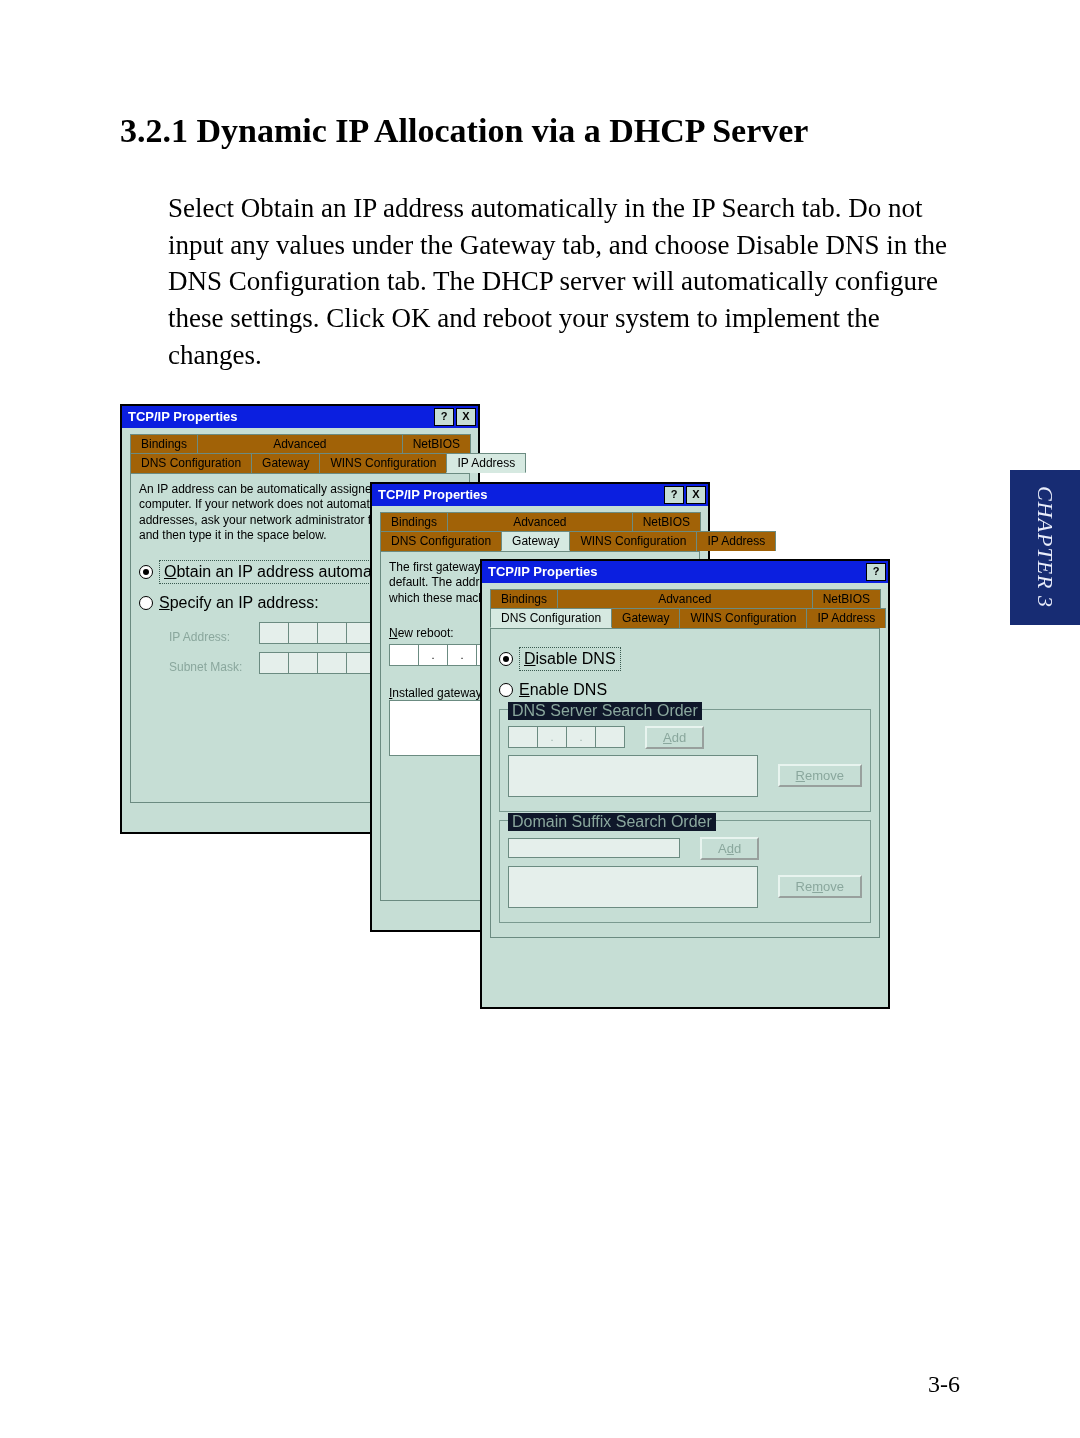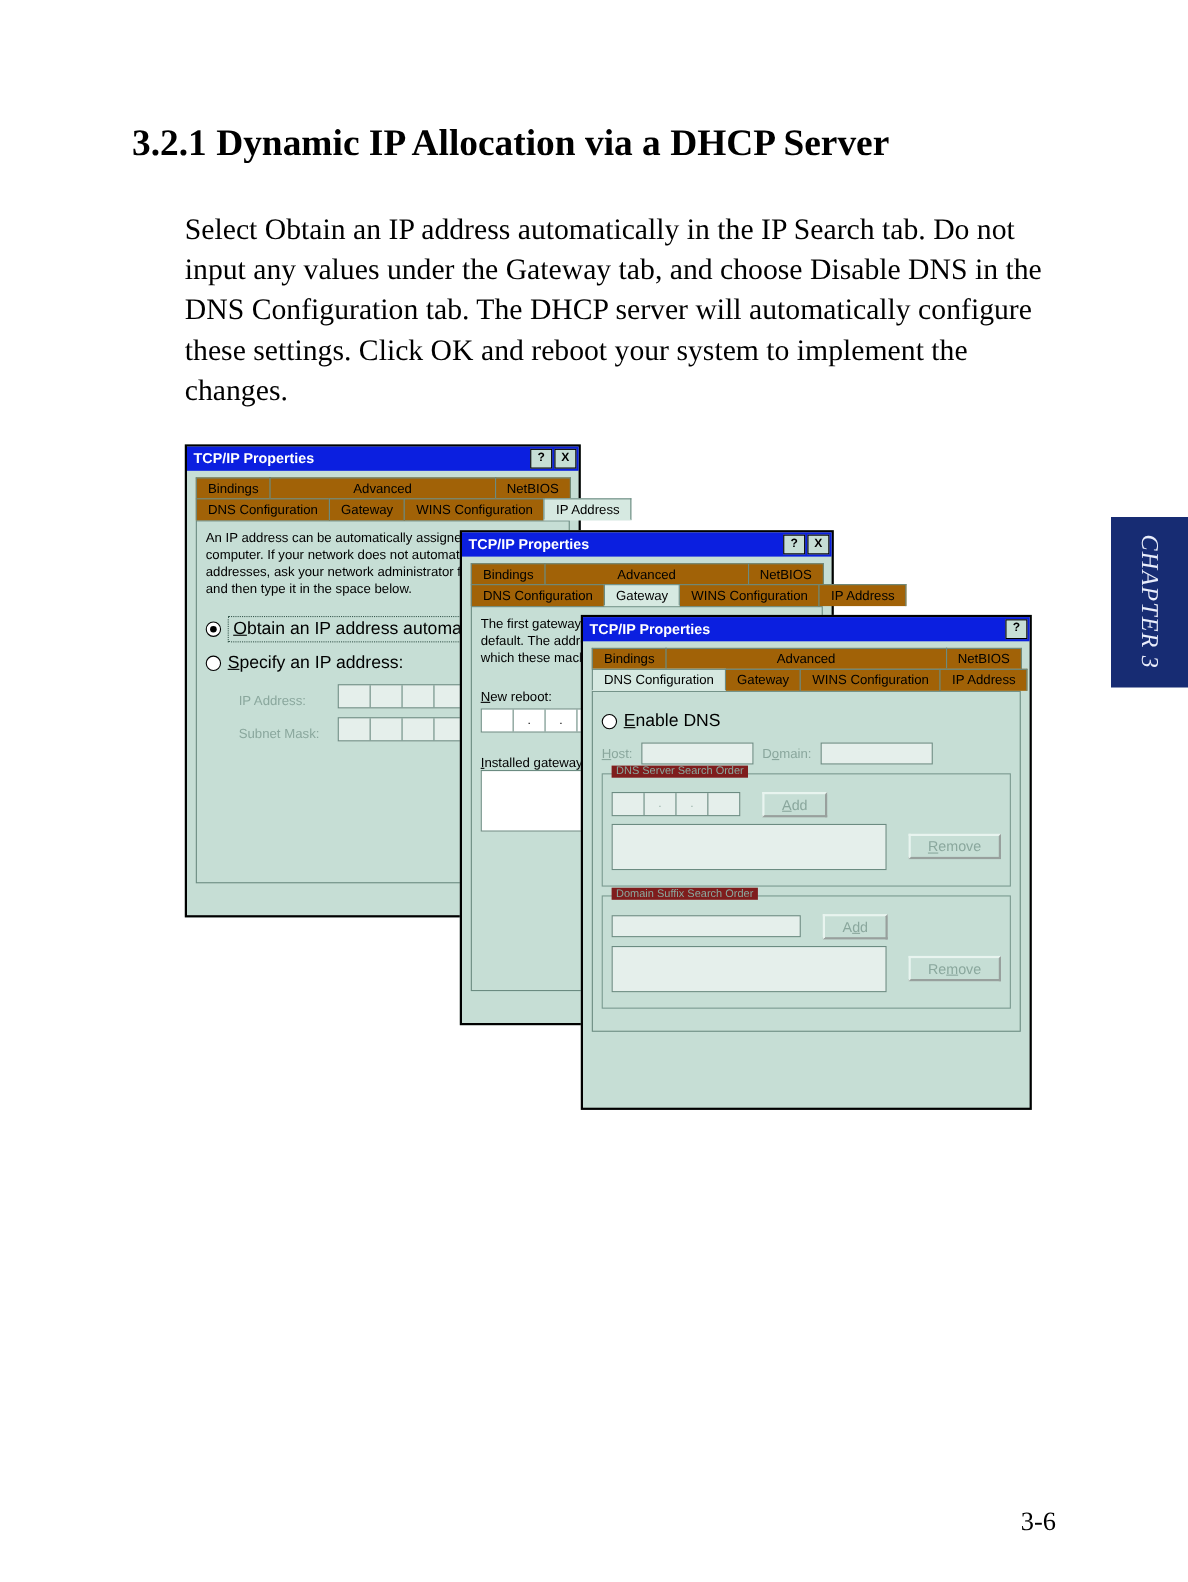--- a/index.html
+++ b/index.html
@@ -57,21 +57,20 @@
     font-style: italic;
     font-size: 22px;
     letter-spacing: 1px;
   }
 
   
   .dialogs-wrap {
     position: relative;
     width: 898px;
     height: 620px;
-    margin-left: 48px;
   }
   .win {
     position: absolute;
     background: #c6ded5;
     border: 2px solid #000;
     box-sizing: border-box;
     font-family: "MS Sans Serif", Tahoma, Arial, sans-serif;
     font-size: 13px;
     color: #000;
   }
@@ -148,22 +147,22 @@
     color:#000;
   }
   .winbtn.dis { color:#8aa79d; }
 
   
   .group {
     border:1px solid #7a9a90; margin:8px 0; padding:10px 8px 8px 8px;
     position:relative;
   }
   .group-title {
-    position:absolute; top:-8px; left:8px; background:#7f1d1d;
-    padding:0 4px; font-size:10px; color:#8aa79d;
+    position:absolute; top:-8px; left:8px; background:#0f172a;
+    padding:0 4px; font-size:16px; color:#8aa79d;
   }
   .row { display:flex; align-items:center; gap:8px; margin:6px 0; font-size:12px; }
   .tinput {
     background:#fff; border:1px solid #6b8b81; height:18px; flex:1;
   }
   .tinput.dis { background:#e5efeb; }
   .tinput.narrow { width:100px; flex:none; }
   .tinput.list { height:54px; width:170px; }
   .underline { text-decoration: underline; }
   .btn-col {
@@ -278,28 +277,26 @@
         <div class="tab">NetBIOS</div>
       </div>
       <div class="tabs-row" style="margin-top:0;">
         <div class="tab-active">DNS Configuration</div>
         <div class="tab">Gateway</div>
         <div class="tab">WINS Configuration</div>
         <div class="tab">IP Address</div>
       </div>
       <div class="panel" style="height:310px;">
         <div class="radio-line">
+          <span class="radio checked"></span>
+          <span class="dotted-box"><span class="underline">D</span><span>isable DNS</span></span>
+        </div>
+        <div class="radio-line">
           <span class="radio"></span>
           <span><span class="underline">E</span><span>nable DNS</span></span>
-        </div>
-        <div class="row" style="color:#8aa79d;">
-          <span><span class="underline">H</span>ost:</span>
-          <div class="tinput dis narrow"></div>
-          <span>D<span class="underline">o</span>main:</span>
-          <div class="tinput dis narrow"></div>
         </div>
         <div class="group">
           <span class="group-title">DNS Server Search Order</span>
           <div class="row">
             <div class="ipbox dis">
               <div class="ipcell"></div>
                 <div class="ipcell">.</div>
                 <div class="ipcell">.</div>
                 <div class="ipcell"></div>
             </div>

